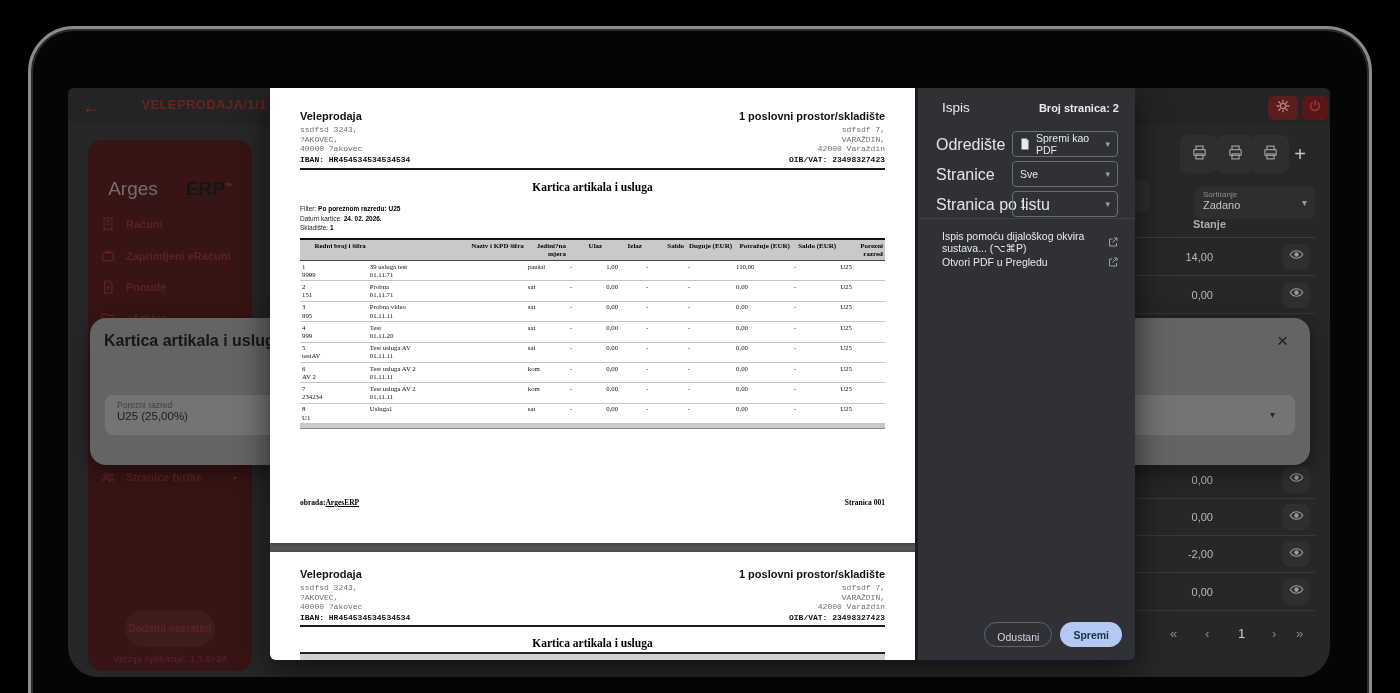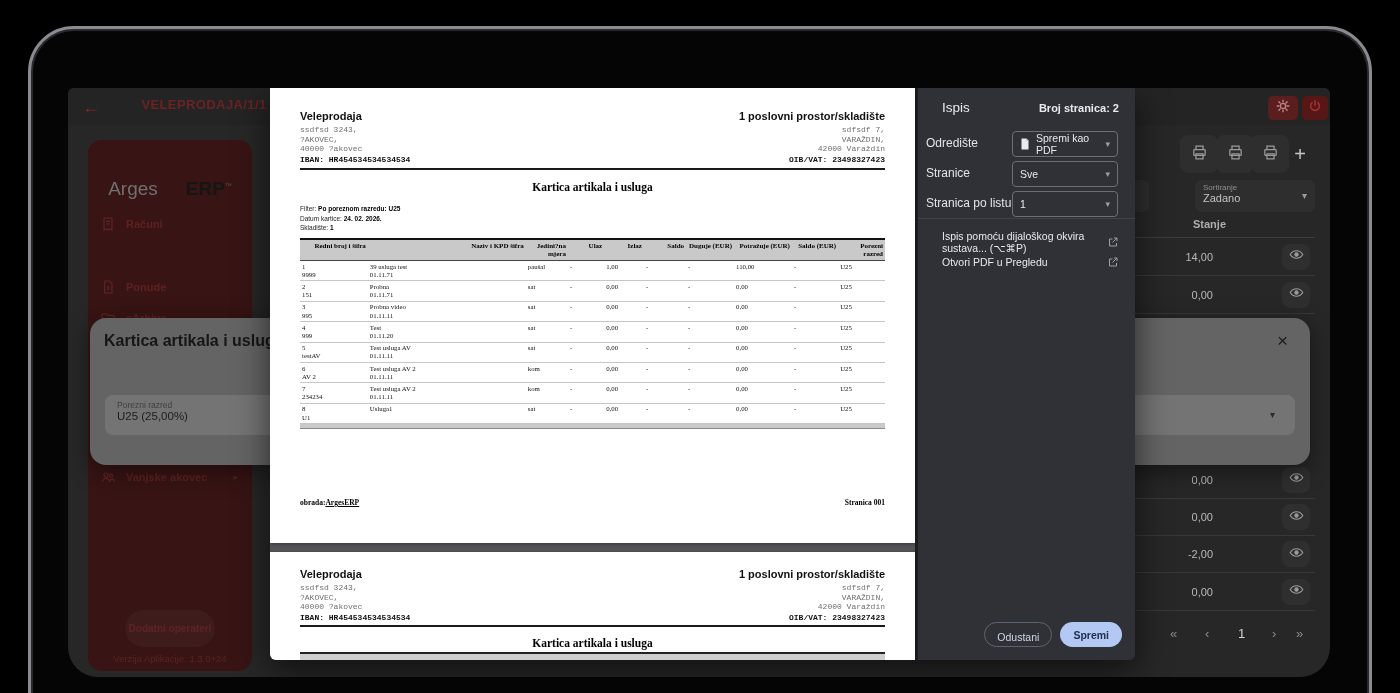--- a/index.html
+++ b/index.html
@@ -45,21 +45,21 @@
                   color:#5e2222; font-size:9.5px; }
 
   
   .tool-btn { position:absolute; top:47px; width:38px; height:38px; background:#2e2e2e;
               border-radius:8px; display:flex; align-items:center; justify-content:center;
               color:#9a9a9a; }
   .tool-btn svg { width:17px; height:17px; }
   .tool-btn.plus { color:#c4c4c4; font-size:20px; }
   .sort-sliver { position:absolute; left:1067px; top:92px; width:14px; height:32px;
                  background:#2e2e2e; border-radius:0 6px 6px 0; }
-  .sort-box { position:absolute; left:1127px; top:92px; width:120px; height:32px;
+  .sort-box { position:absolute; left:1127px; top:99px; width:120px; height:32px;
               background:#2e2e2e; border-radius:6px; padding:3px 8px; }
   .sort-box .s-lab { font-size:8px; color:#8f8f8f; }
   .sort-box .s-val { font-size:11px; color:#c2c2c2; }
   .sort-box .s-car { position:absolute; right:8px; top:10px; color:#9a9a9a; font-size:10px; }
   .stanje-head { position:absolute; left:1125px; top:130px; color:#aeaeae;
                  font-size:11px; font-weight:bold; }
   .stanje-head-line { position:absolute; left:1067px; top:149px; width:180px; height:1px;
                       background:#3d3d3d; }
   .st-row { position:absolute; left:1067px; width:180px; border-bottom:1px solid #383838; }
   .st-row .st-val { position:absolute; right:102px; top:50%; transform:translateY(-50%);
@@ -126,21 +126,21 @@
                 justify-content:space-between;
                 font-family:"Liberation Serif","DejaVu Serif",serif; font-weight:bold;
                 font-size:7.5px; color:#000; }
   .doc-footer .lnk { text-decoration:underline; }
   .p2-headband { position:absolute; left:30px; right:30px; top:100px; height:10px;
                  background:#cfcfcf; border-top:2px solid #222; }
 
   
   .set-title { position:absolute; left:24px; top:12px; font-size:13.5px; }
   .set-count { position:absolute; right:16px; top:14px; font-size:11px; font-weight:bold; }
-  .set-row-label { position:absolute; left:8px; font-size:12px; color:#e3e5e8; }
+  .set-row-label { position:absolute; left:18px; font-size:16px; color:#e3e5e8; }
   .set-select { position:absolute; left:94px; width:106px; height:22px; background:transparent;
                 border:1px solid #6b6f75; border-radius:4px; display:flex; align-items:center;
                 padding:12px 7px; font-size:10.5px; color:#e8eaed; }
   .set-select .sel-caret { position:absolute; right:7px; font-size:9px; color:#9aa0a6; }
   .set-select .sel-icon { margin-right:6px; display:flex; }
   .set-select .sel-icon svg { width:10px; height:12px; }
   .set-divider { position:absolute; left:0; top:130px; width:100%; height:1px; background:#3f4347; }
   .set-link { position:absolute; left:24px; right:16px; display:flex;
               justify-content:space-between; align-items:center; font-size:10.5px;
               color:#e8eaed; }
@@ -185,40 +185,47 @@
           <span class="p1">Arges</span><span class="p2">ERP</span><span class="tm">™</span>
         </div>
 
         <div class="side-item" style="top:71px">
           <span class="s-icon"><svg viewBox="0 0 24 24" fill="none" stroke="currentColor" stroke-width="1.8">
                 <path d="M6 3h12v18l-3-2-3 2-3-2-3 2z"></path>
                 <path d="M9 8h6M9 12h6"></path>
               </svg></span>
           <span class="s-label">Računi</span>
         </div>
+        <div class="side-item" style="top:103px">
+          <span class="s-icon"><svg viewBox="0 0 24 24" fill="none" stroke="currentColor" stroke-width="1.8">
+                <rect x="4" y="7" width="16" height="12" rx="2"></rect>
+                <path d="M9 7V4.5h6V7"></path>
+              </svg></span>
+          <span class="s-label">Zaprimljeni eRačuni</span>
+        </div>
         <div class="side-item" style="top:134px">
           <span class="s-icon"><svg viewBox="0 0 24 24" fill="none" stroke="currentColor" stroke-width="1.8">
                 <path d="M7 3h7l4 4v14H7z"></path>
                 <path d="M10 12h5M10 15h5"></path>
               </svg></span>
           <span class="s-label">Ponude</span>
         </div>
         <div class="side-item" style="top:165px">
           <span class="s-icon"><svg viewBox="0 0 24 24" fill="none" stroke="currentColor" stroke-width="1.8">
                 <path d="M3 6h7l2 2h9v11H3z"></path>
               </svg></span>
           <span class="s-label">eArhiva</span>
         </div>
         <div class="side-item" style="top:324px">
           <span class="s-icon"><svg viewBox="0 0 24 24" fill="none" stroke="currentColor" stroke-width="1.8">
                 <circle cx="9" cy="9" r="3"></circle>
                 <circle cx="16.5" cy="10" r="2.3"></circle>
                 <path d="M4 19c0-3 2.5-5 5-5s5 2 5 5M15 19c.2-2.3 1.6-3.8 3.3-3.8 1.5 0 2.7 1.3 2.7 3.8"></path>
               </svg></span>
-          <span class="s-label">Vanjske akovec</span>
+          <span class="s-label">Stranice tvrtke</span>
           <span class="s-chev">▸</span>
         </div>
 
         <button class="side-btn">Dodatni operateri</button>
         <div class="side-version">Verzija Aplikacije: 1.3.0+24</div>
       </div>
 
       <div class="tool-btn" style="left:1112px">
           <span><svg viewBox="0 0 24 24" fill="none" stroke="currentColor" stroke-width="1.8">
               <path d="M7 8V3h10v5"></path>

